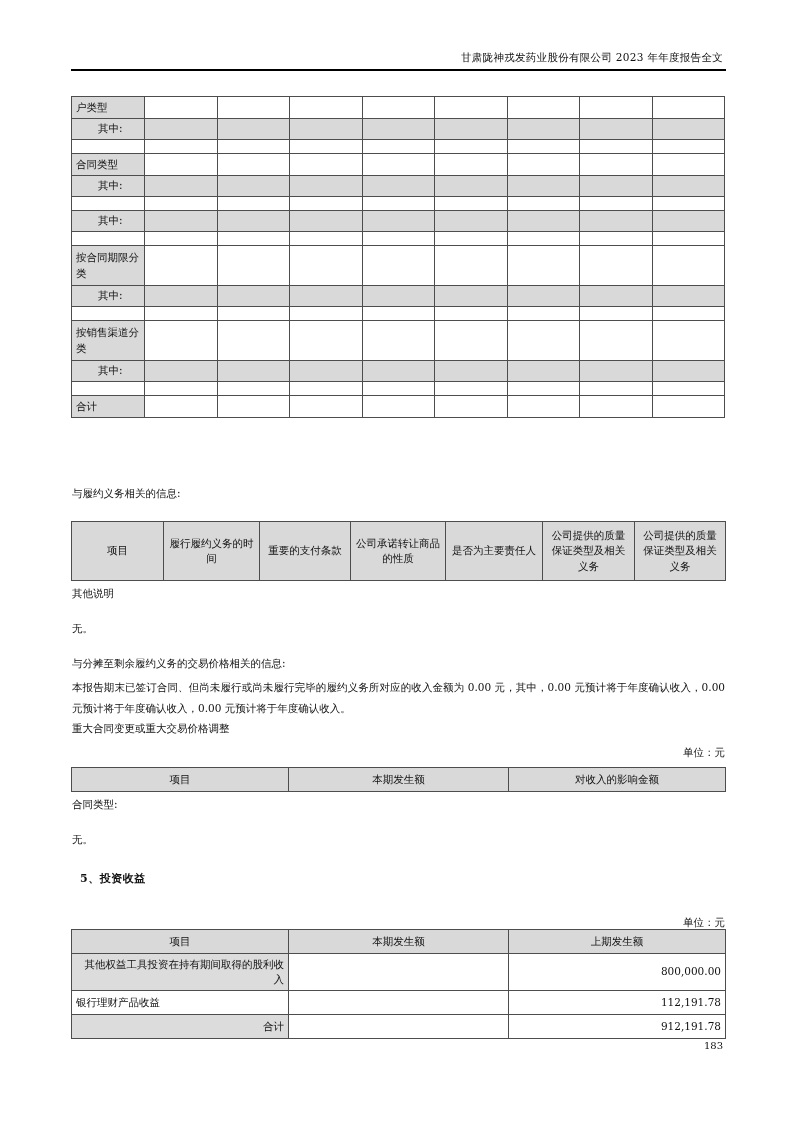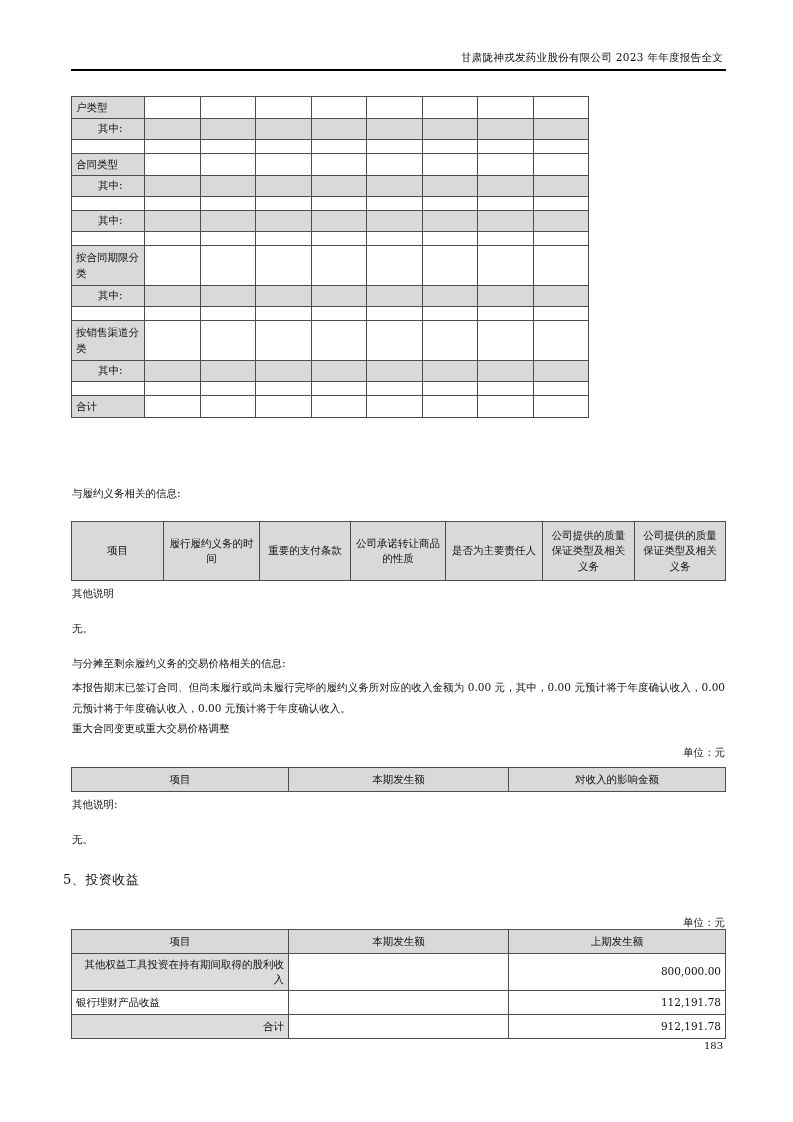--- a/index.html
+++ b/index.html
@@ -1,20 +1,20 @@
 <!DOCTYPE html>
 <html><head>
 <meta charset="utf-8">
 <style>
   html,body{margin:0;padding:0;background:#fff;}
   .page{position:relative;width:793px;height:1122px;background:#ffffff;overflow:hidden;
         font-family:"DejaVu Serif","Liberation Serif",serif;color:#111;}
   .hdr{position:absolute;top:51px;right:70px;font-size:10.5px;letter-spacing:.3px;}
   .rule{position:absolute;top:69px;left:71px;width:655px;height:2px;background:#000;}
-  table.t{position:absolute;left:71px;width:518px;border-collapse:collapse;table-layout:fixed;
+  table.t{position:absolute;left:71px;width:654px;border-collapse:collapse;table-layout:fixed;
           border:1.5px solid #3a3a3a;}
   table.t td{border:1px solid #4d4d4d;font-size:10.5px;line-height:1.45;vertical-align:middle;
              padding:1px 4px;overflow:hidden;color:#111;}
   
   .t1 tr.cat{height:22px;} .t1 tr.c2{height:40px;} .t1 tr.c3{height:55px;}
   .t1 tr.sub{height:21px;} .t1 tr.gap{height:14px;}
   .t1 tr.cat td.lbl,.t1 tr.c2 td.lbl,.t1 tr.c3 td.lbl{background:#d9d9d9;}
   .t1 tr.sub td{background:#d9d9d9;}
   .t1 tr.sub td.lbl{padding-left:26px;}
   
@@ -23,21 +23,21 @@
   .t3 td{background:#d9d9d9;text-align:center;height:21px;}
   .t4 td{height:21px;}
   .t4 td.h{background:#d9d9d9;text-align:center;}
   .t4 tr.r1{height:37px;}
   .t4 td.item-g{background:#dcdcdc;text-align:right;}
   .t4 td.amt{text-align:right;}
   .txt{position:absolute;left:72px;font-size:10.5px;line-height:15px;white-space:nowrap;}
   .txt.rt{left:auto;right:68px;}
   .para{position:absolute;left:72px;width:653px;font-size:10.5px;line-height:21px;
         text-align:justify;white-space:normal;}
-  .h5{position:absolute;left:63px;font-size:13px;font-weight:normal;letter-spacing:.5px;}
+  .h5{position:absolute;left:80px;font-size:11px;font-weight:bold;letter-spacing:.5px;}
   .pageno{position:absolute;top:1040px;right:70px;font-size:10px;}
 </style>
 </head>
 <body>
 
 <div class="page">
 
   <div class="hdr">甘肃陇神戎发药业股份有限公司 2023 年年度报告全文</div>
   <div class="rule"></div>
 
@@ -255,21 +255,21 @@
       </colgroup>
     <tbody>
       <tr>
         <td>项目</td>
         <td>本期发生额</td>
         <td>对收入的影响金额</td>
       </tr>
     </tbody>
   </table>
 
-  <div class="txt" style="top:797px;">其他说明:</div>
+  <div class="txt" style="top:797px;">合同类型:</div>
   <div class="txt" style="top:832px;">无。</div>
 
   <div class="h5" style="top:871px;">5、投资收益</div>
   <div class="txt rt" style="top:915px;">单位：元</div>
 
   <table class="t t4" style="top:929px;">
     <colgroup>
         <col style="width:217px">
         <col style="width:220px">
         <col style="width:217px">

